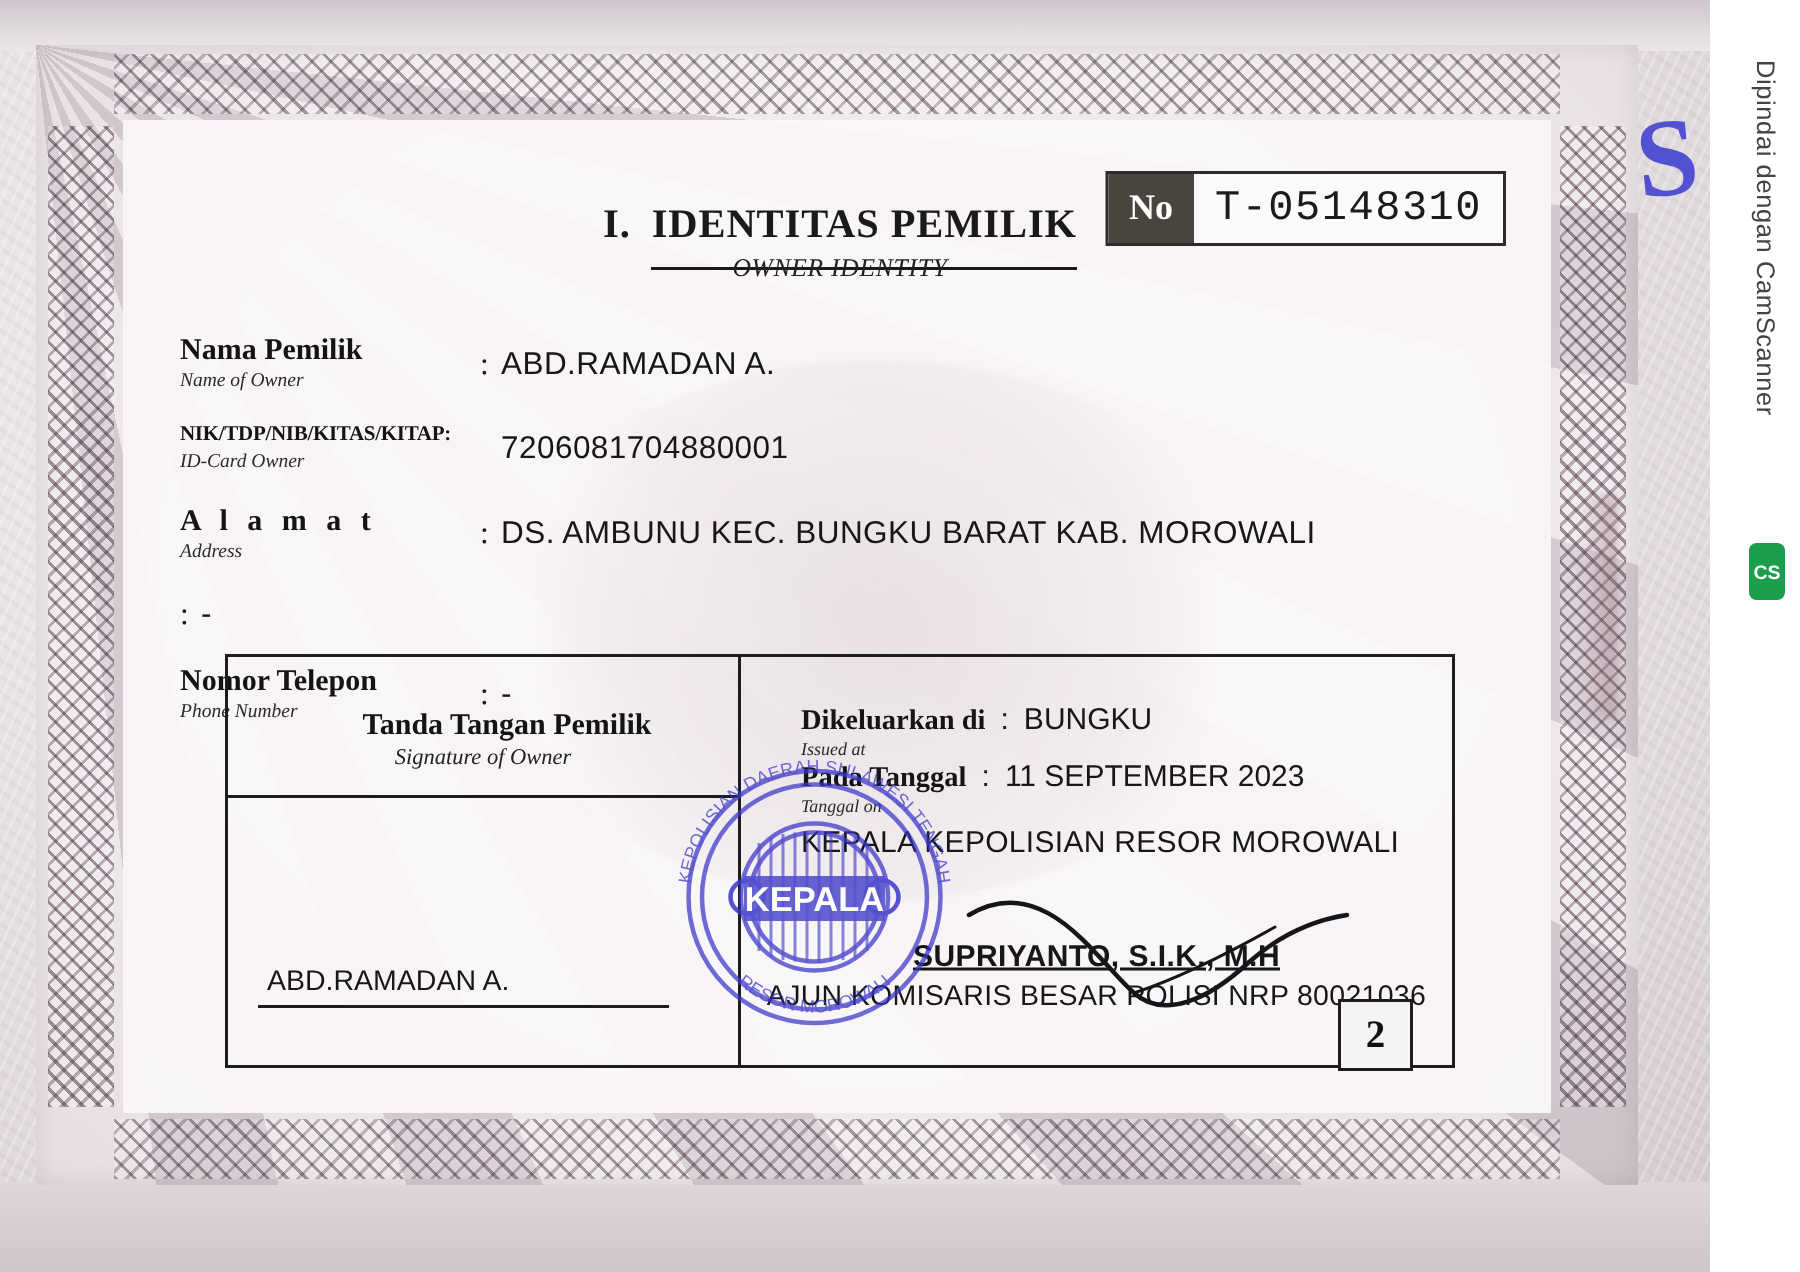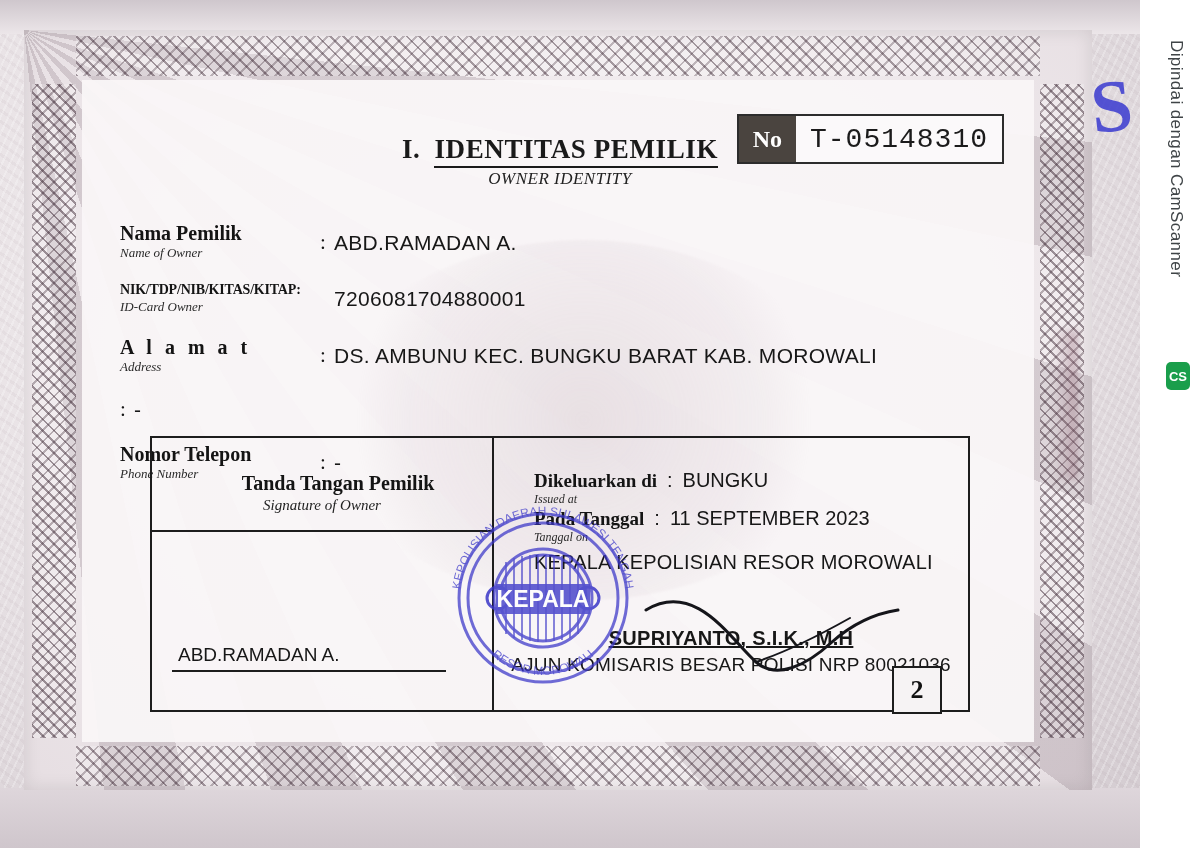--- a/index.html
+++ b/index.html
@@ -91,21 +91,21 @@
     font-family:"Liberation Mono",monospace;font-size:28px;letter-spacing:1px;
     padding:2px 14px;display:flex;align-items:center;color:#1b1b1b;
   }
 
   .title-wrap{text-align:center;margin-top:34px;}
   .title{
     font-size:27px;font-weight:bold;letter-spacing:.6px;color:#1a1a1a;
     display:inline-block;
   }
   .title .num{margin-right:14px;}
-  .title .u{border-bottom:2px solid #1a1a1a;padding-bottom:2px;}
+  .title .u{border-bottom:2px solid #1a1a1a;padding-bottom:14px;}
   .subtitle{font-style:italic;font-size:17px;color:#222;margin-top:4px;letter-spacing:.5px;}
 
   .fields{margin-top:34px;}
   .row{display:flex;align-items:center;margin-bottom:22px;}
   .lab{width:200px;flex:0 0 auto;}
   .lab .id{font-weight:bold;font-size:20px;color:#141414;line-height:1.05;}
   .lab .id.spaced{letter-spacing:4px;}
   .lab .id.small{font-size:14px;font-weight:bold;letter-spacing:-.2px;}
   .lab .en{font-style:italic;font-size:13px;color:#2a2a2a;margin-top:1px;}
   .val{
@@ -179,21 +179,21 @@
   
   .cs-bar{
     position:absolute;right:0;top:0;width:60px;height:848px;background:#ffffff;
   }
   .cs-text{
     position:absolute;right:14px;top:40px;
     writing-mode:vertical-rl;text-orientation:mixed;
     font-family:"Liberation Sans",sans-serif;font-size:17px;color:#3f4447;letter-spacing:.4px;
   }
   .cs-logo{
-    position:absolute;right:10px;top:362px;width:24px;height:28px;border-radius:5px;
+    position:absolute;right:10px;top:362px;width:24px;height:38px;border-radius:5px;
     background:#1a9e4b;color:#fff;font-family:"Liberation Sans",sans-serif;
     font-weight:bold;font-size:13px;display:flex;align-items:center;justify-content:center;
   }
   .edge-smudge{
     position:absolute;right:62px;top:330px;width:26px;height:150px;
     background:linear-gradient(90deg, rgba(190,160,170,.0), rgba(150,110,125,.45));
     filter:blur(3px);
   }
 </style>
 </head>

